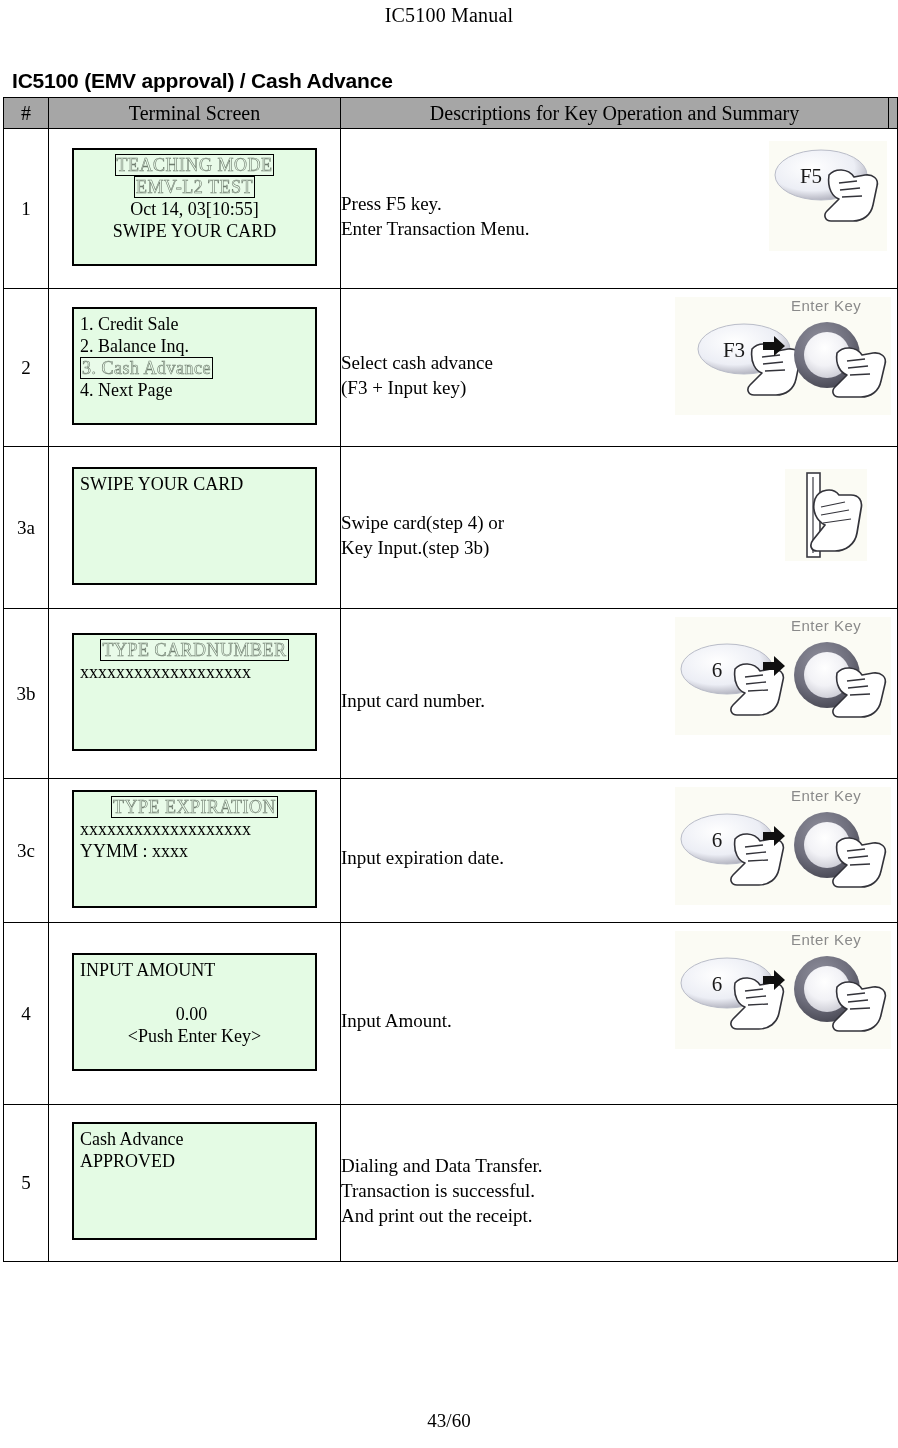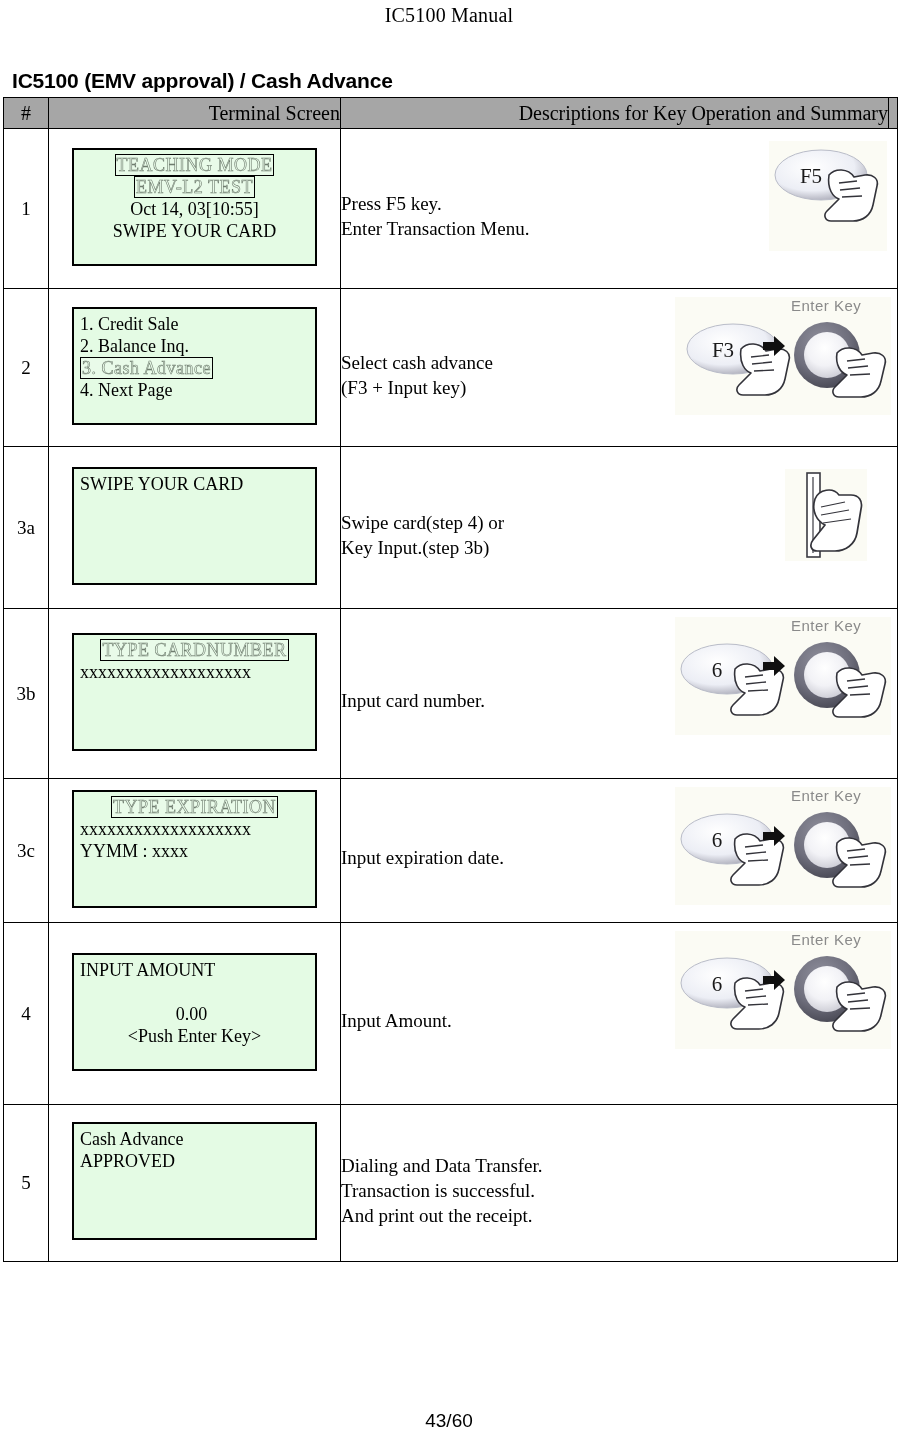--- a/index.html
+++ b/index.html
@@ -42,21 +42,21 @@
   }
   table.manual td, table.manual th {
     border: 1px solid #000000;
     vertical-align: middle;
     padding: 0;
   }
   thead th {
     background: #a6a6a6;
     font-weight: normal;
     font-size: 20px;
-    text-align: right;
+    text-align: center;
     height: 30px;
     border-top: 2px solid #000;
     border-bottom: 2px solid #000;
     font-family: "Liberation Serif", serif;
   }
   th.c-num  { width: 44px;  text-align: center; }
   th.c-scr  { width: 291px; padding-left: 10px; }
   th.c-desc { width: 547px; padding-left: 10px; }
   th.c-tail { width: 8px; }
 
@@ -137,21 +137,21 @@
     letter-spacing: 0.5px;
   }
 
   
   .page-footer {
     position: absolute;
     left: 0;
     right: 0;
     bottom: 16px;
     text-align: center;
-    font-family: Liberation Sans, sans-serif;
+    font-family: Liberation Serif, serif;
     font-size: 19px;
   }
 </style>
 </head>
 <body>
 
 <div class="page-header">IC5100 Manual</div>
 
 <div class="section-title">IC5100 (EMV approval) / Cash Advance</div>
 
@@ -206,21 +206,21 @@
             <div class="ln"><span class="rev">3. Cash Advance</span></div>
             <div class="ln">4. Next Page</div>
           </div>
         </td>
         <td class="c-desc" colspan="2">
           <div class="desc-text">
             <div>Select cash advance</div>
             <div>(F3 + Input key)</div>
           </div>
           <div class="keyfig fig-combo" style="position: absolute;">
-            <div style="position:absolute;left:6px;top:18px"><svg viewBox="0 0 120 92" width="120" height="92">
+            <div style="position:absolute;left:17px;top:18px"><svg viewBox="0 0 120 92" width="120" height="92">
     <defs>
       <radialGradient id="ogF3" cx="40%" cy="35%" r="75%">
         <stop offset="0%" stop-color="#ffffff"></stop>
         <stop offset="62%" stop-color="#eceef5"></stop>
         <stop offset="100%" stop-color="#9a9aa8"></stop>
       </radialGradient>
     </defs>
     <ellipse cx="52" cy="34" rx="46" ry="25" fill="url(#ogF3)" stroke="#b9bcc8" stroke-width="1"></ellipse>
     <text x="42" y="42" font-family="Liberation Serif, serif" font-size="21" fill="#1a1a1a" text-anchor="middle">F3</text>
     <path d="M60 34 C66 27 79 27 85 36 L96 34 C104 33 110 38 108 45

